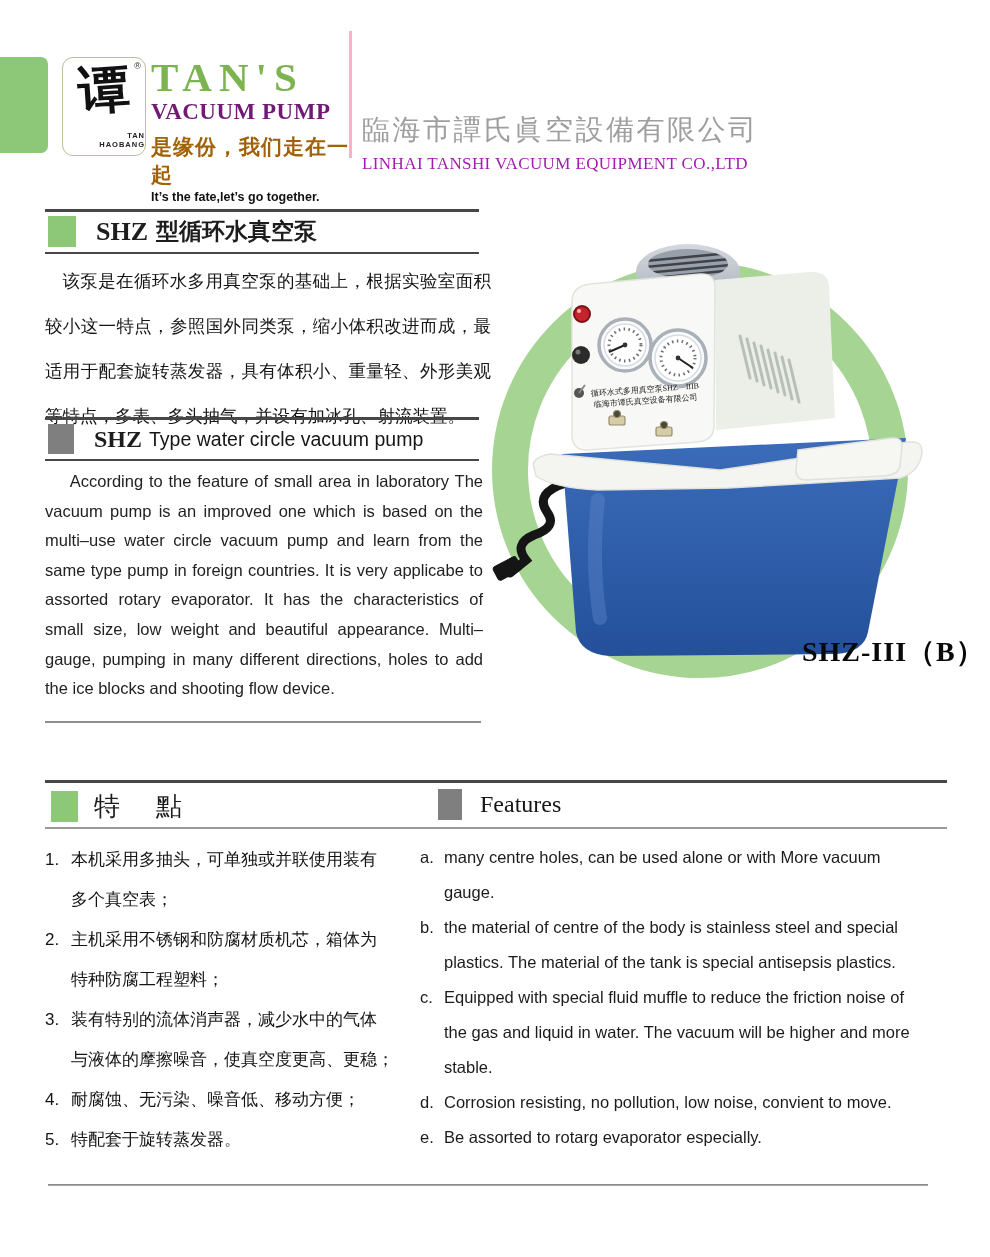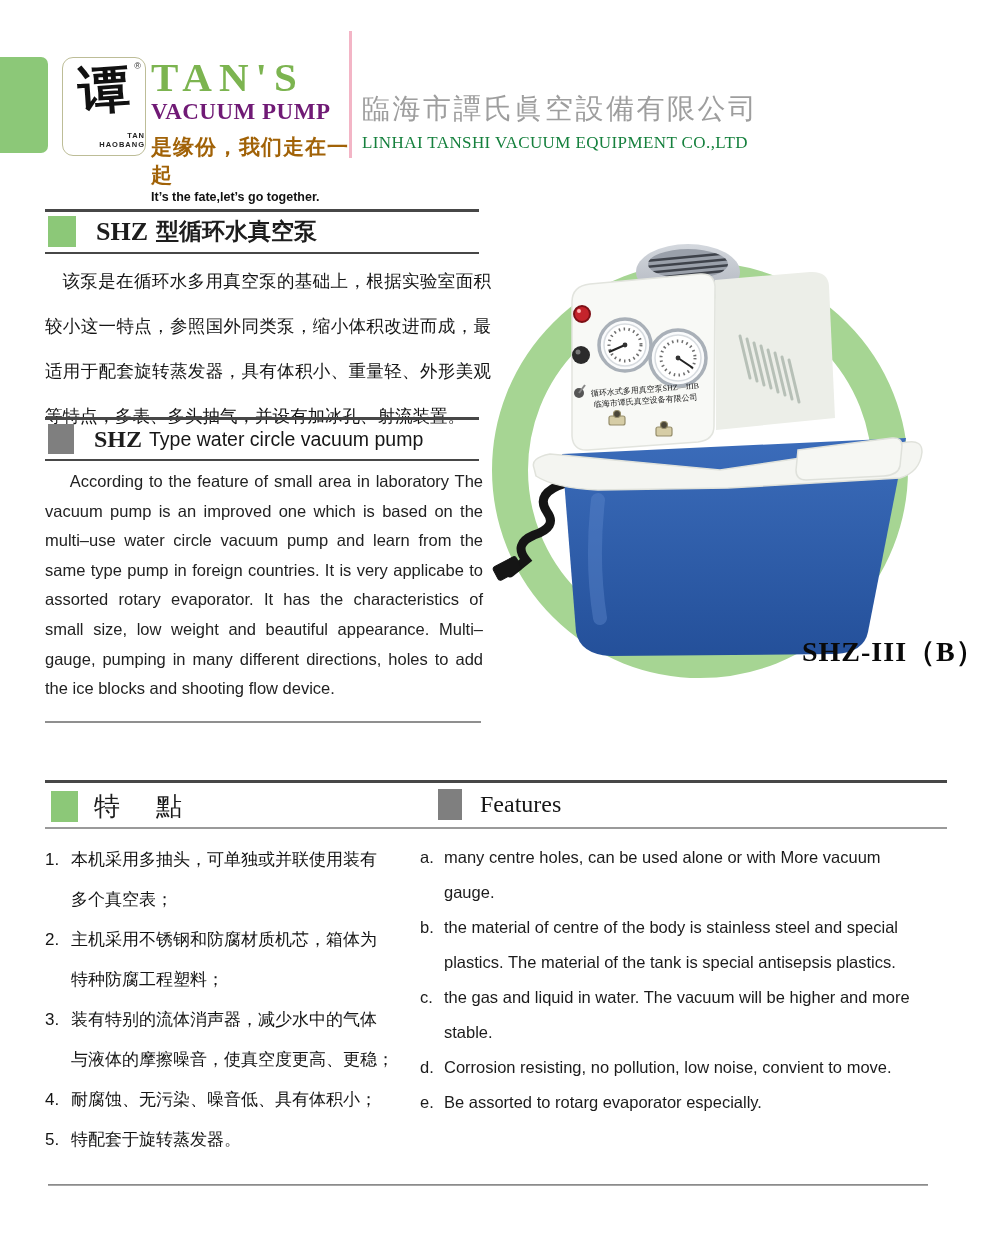--- a/index.html
+++ b/index.html
@@ -17,22 +17,22 @@
             letter-spacing:1px;word-spacing:16px;color:#222;}
   .brand{position:absolute;left:151px;top:57px;width:200px;}
   .brand-name{font-family:"Liberation Serif","DejaVu Serif",serif;font-weight:700;font-size:41px;line-height:1;
               color:#7cb450;letter-spacing:7px;}
   .brand-sub{font-family:"Liberation Serif","DejaVu Serif",serif;font-weight:700;font-size:23px;line-height:1.1;
              color:#701a75;letter-spacing:.5px;margin-top:1px;}
   .slogan-cn{font-size:21px;font-weight:700;margin-top:9px;color:#a16207;letter-spacing:1px;}
   .slogan-en{font-size:12.5px;font-weight:700;color:#101010;margin-top:1px;}
   .pink-line{position:absolute;left:349px;top:31px;width:3px;height:127px;background:#f3b5c6;}
   .company{position:absolute;left:362px;top:90px;}
-  .company-cn{font-family:"Liberation Serif","DejaVu Serif",serif;font-size:28px;color:#9e9e9e;letter-spacing:2.5px;}
-  .company-en{font-family:"Liberation Serif","DejaVu Serif",serif;font-size:17px;color:#15803d;margin-top:5px;letter-spacing:.4px;}
+  .company-cn{font-family:"Liberation Serif","DejaVu Serif",serif;font-size:28px;color:#9e9e9e;letter-spacing:2.5px;margin-top:21px;}
+  .company-en{font-family:"Liberation Serif","DejaVu Serif",serif;font-size:17px;color:#a21caf;margin-top:5px;letter-spacing:.4px;}
 
   
   .sec-bar{position:absolute;left:45px;width:434px;border-top:3px solid #474747;border-bottom:2px solid #474747;
            padding:4px 0 5px 0;display:flex;align-items:center;}
   .sq{display:inline-block;flex:0 0 auto;}
   .sq-green{width:28px;height:31px;background:#8cc878;margin:0 20px 0 3px;}
   .sq-gray{width:26px;height:30px;background:#7f7f7f;margin:0 20px 0 3px;}
   .t-serif{font-family:"Liberation Serif","DejaVu Serif",serif;font-weight:700;}
   .sec1-bar{top:209px;}
   .sec1-bar .pfx{font-size:26px;}
@@ -239,41 +239,42 @@
       <div class="ln">主机采用不锈钢和防腐材质机芯，箱体为</div>
       <div class="ln">特种防腐工程塑料；</div>
     </li>
     <li>
       <span class="mk">3.</span>
       <div class="ln">装有特别的流体消声器，减少水中的气体</div>
       <div class="ln">与液体的摩擦噪音，使真空度更高、更稳；</div>
     </li>
     <li>
       <span class="mk">4.</span>
-      <div class="ln">耐腐蚀、无污染、噪音低、具有体积小；</div>
+      <div class="ln">耐腐蚀、无污染、噪音低、移动方便；</div>
     </li>
     <li>
       <span class="mk">5.</span>
       <div class="ln">特配套于旋转蒸发器。</div>
     </li>
   </ul>
 
   <ul class="feat-list list-en">
     <li>
       <span class="mk">a.</span>
       <div class="ln">many centre holes, can be used alone or with More vacuum</div>
       <div class="ln">gauge.</div>
     </li>
     <li>
       <span class="mk">b.</span>
       <div class="ln">the material of centre of the body is stainless steel and special</div>
       <div class="ln">plastics. The material of the tank is special antisepsis plastics.</div>
     </li>
     <li>
       <span class="mk">c.</span>
+      <div class="ln">Equipped with special fluid muffle to reduce the friction noise of</div>
       <div class="ln">the gas and liquid in water. The vacuum will be higher and more</div>
       <div class="ln">stable.</div>
     </li>
     <li>
       <span class="mk">d.</span>
       <div class="ln">Corrosion resisting, no pollution, low noise, convient to move.</div>
     </li>
     <li>
       <span class="mk">e.</span>
       <div class="ln">Be assorted to rotarg evaporator especially.</div>

